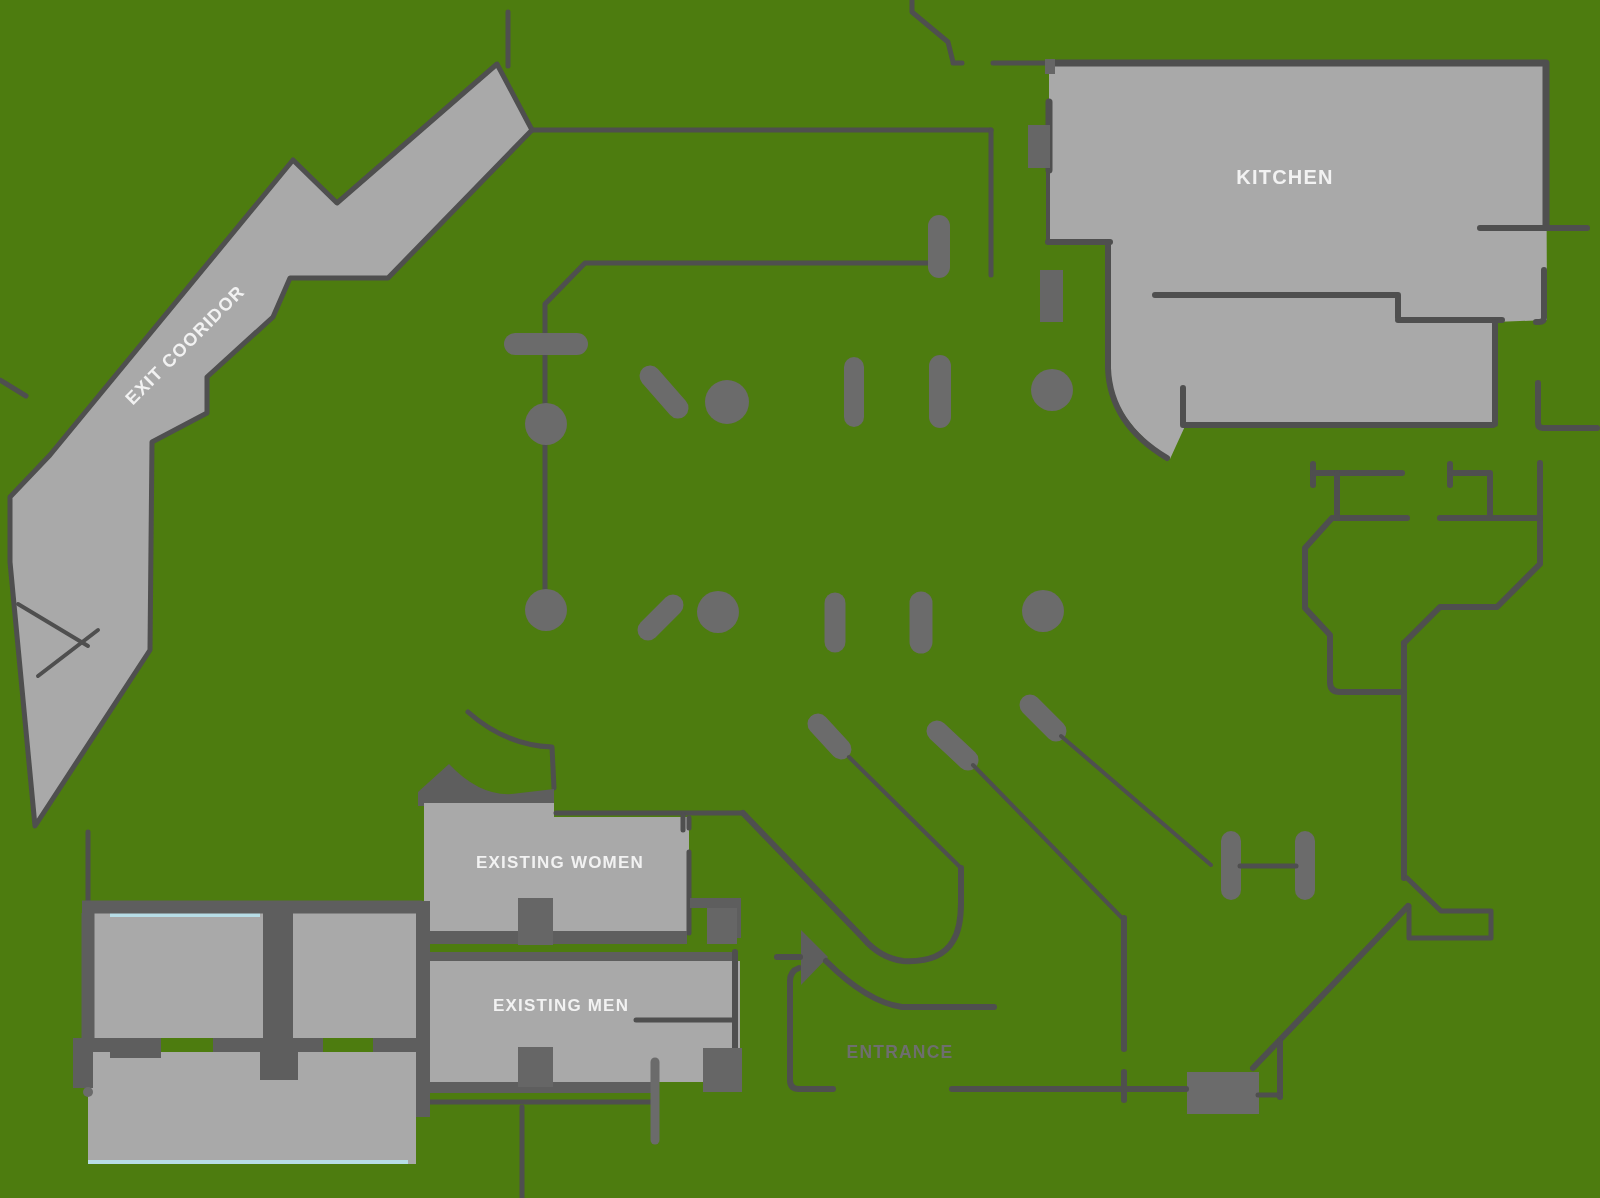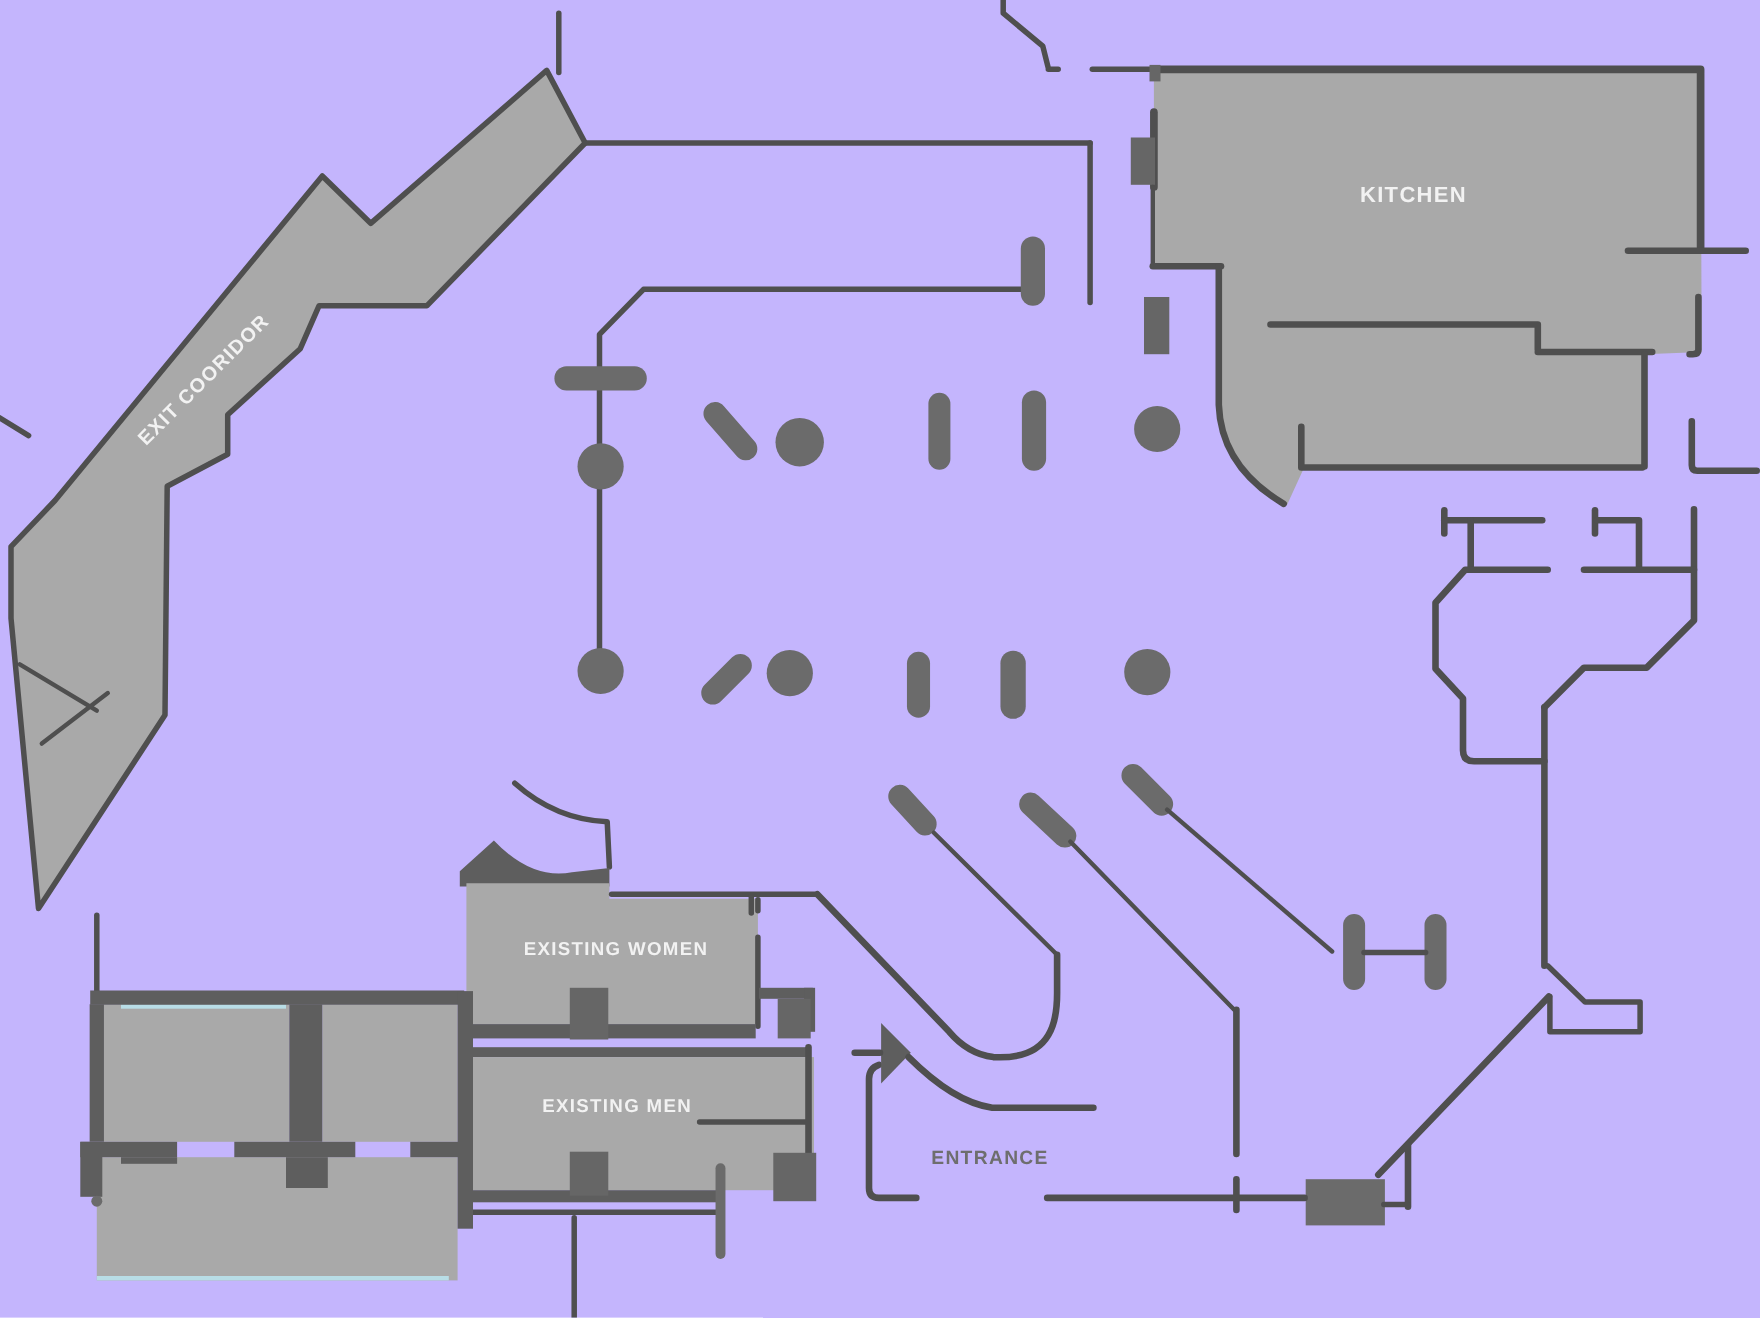--- a/index.html
+++ b/index.html
@@ -1,16 +1,16 @@
 <!DOCTYPE html>
 <html><head>
 <meta charset="utf-8">
 <style>
   html,body{margin:0;padding:0;background:#ffffff;}
-  .stage{position:relative;width:1600px;height:1198px;background:#c4b5fd;overflow:hidden;}
+  .stage{position:relative;width:1600px;height:1198px;background:#4d7c0f;overflow:hidden;}
   svg{display:block;}
   text{font-family:"Liberation Sans","DejaVu Sans",sans-serif;font-weight:bold;}
   .lbl-light{fill:#f2f2f2;letter-spacing:1.2px;}
   .lbl-dark{fill:#6e6e6e;letter-spacing:1.2px;}
   .area{fill:#a9a9a9;}
   .wall{stroke:#4f4f4f;fill:none;stroke-linecap:round;stroke-linejoin:round;}
   .wallb{stroke:#5e5e5e;fill:none;stroke-linecap:butt;}
   .thick{fill:#5e5e5e;}
   .fixt{fill:#666666;}
   .furn{stroke:#6b6b6b;fill:none;stroke-linecap:round;}

